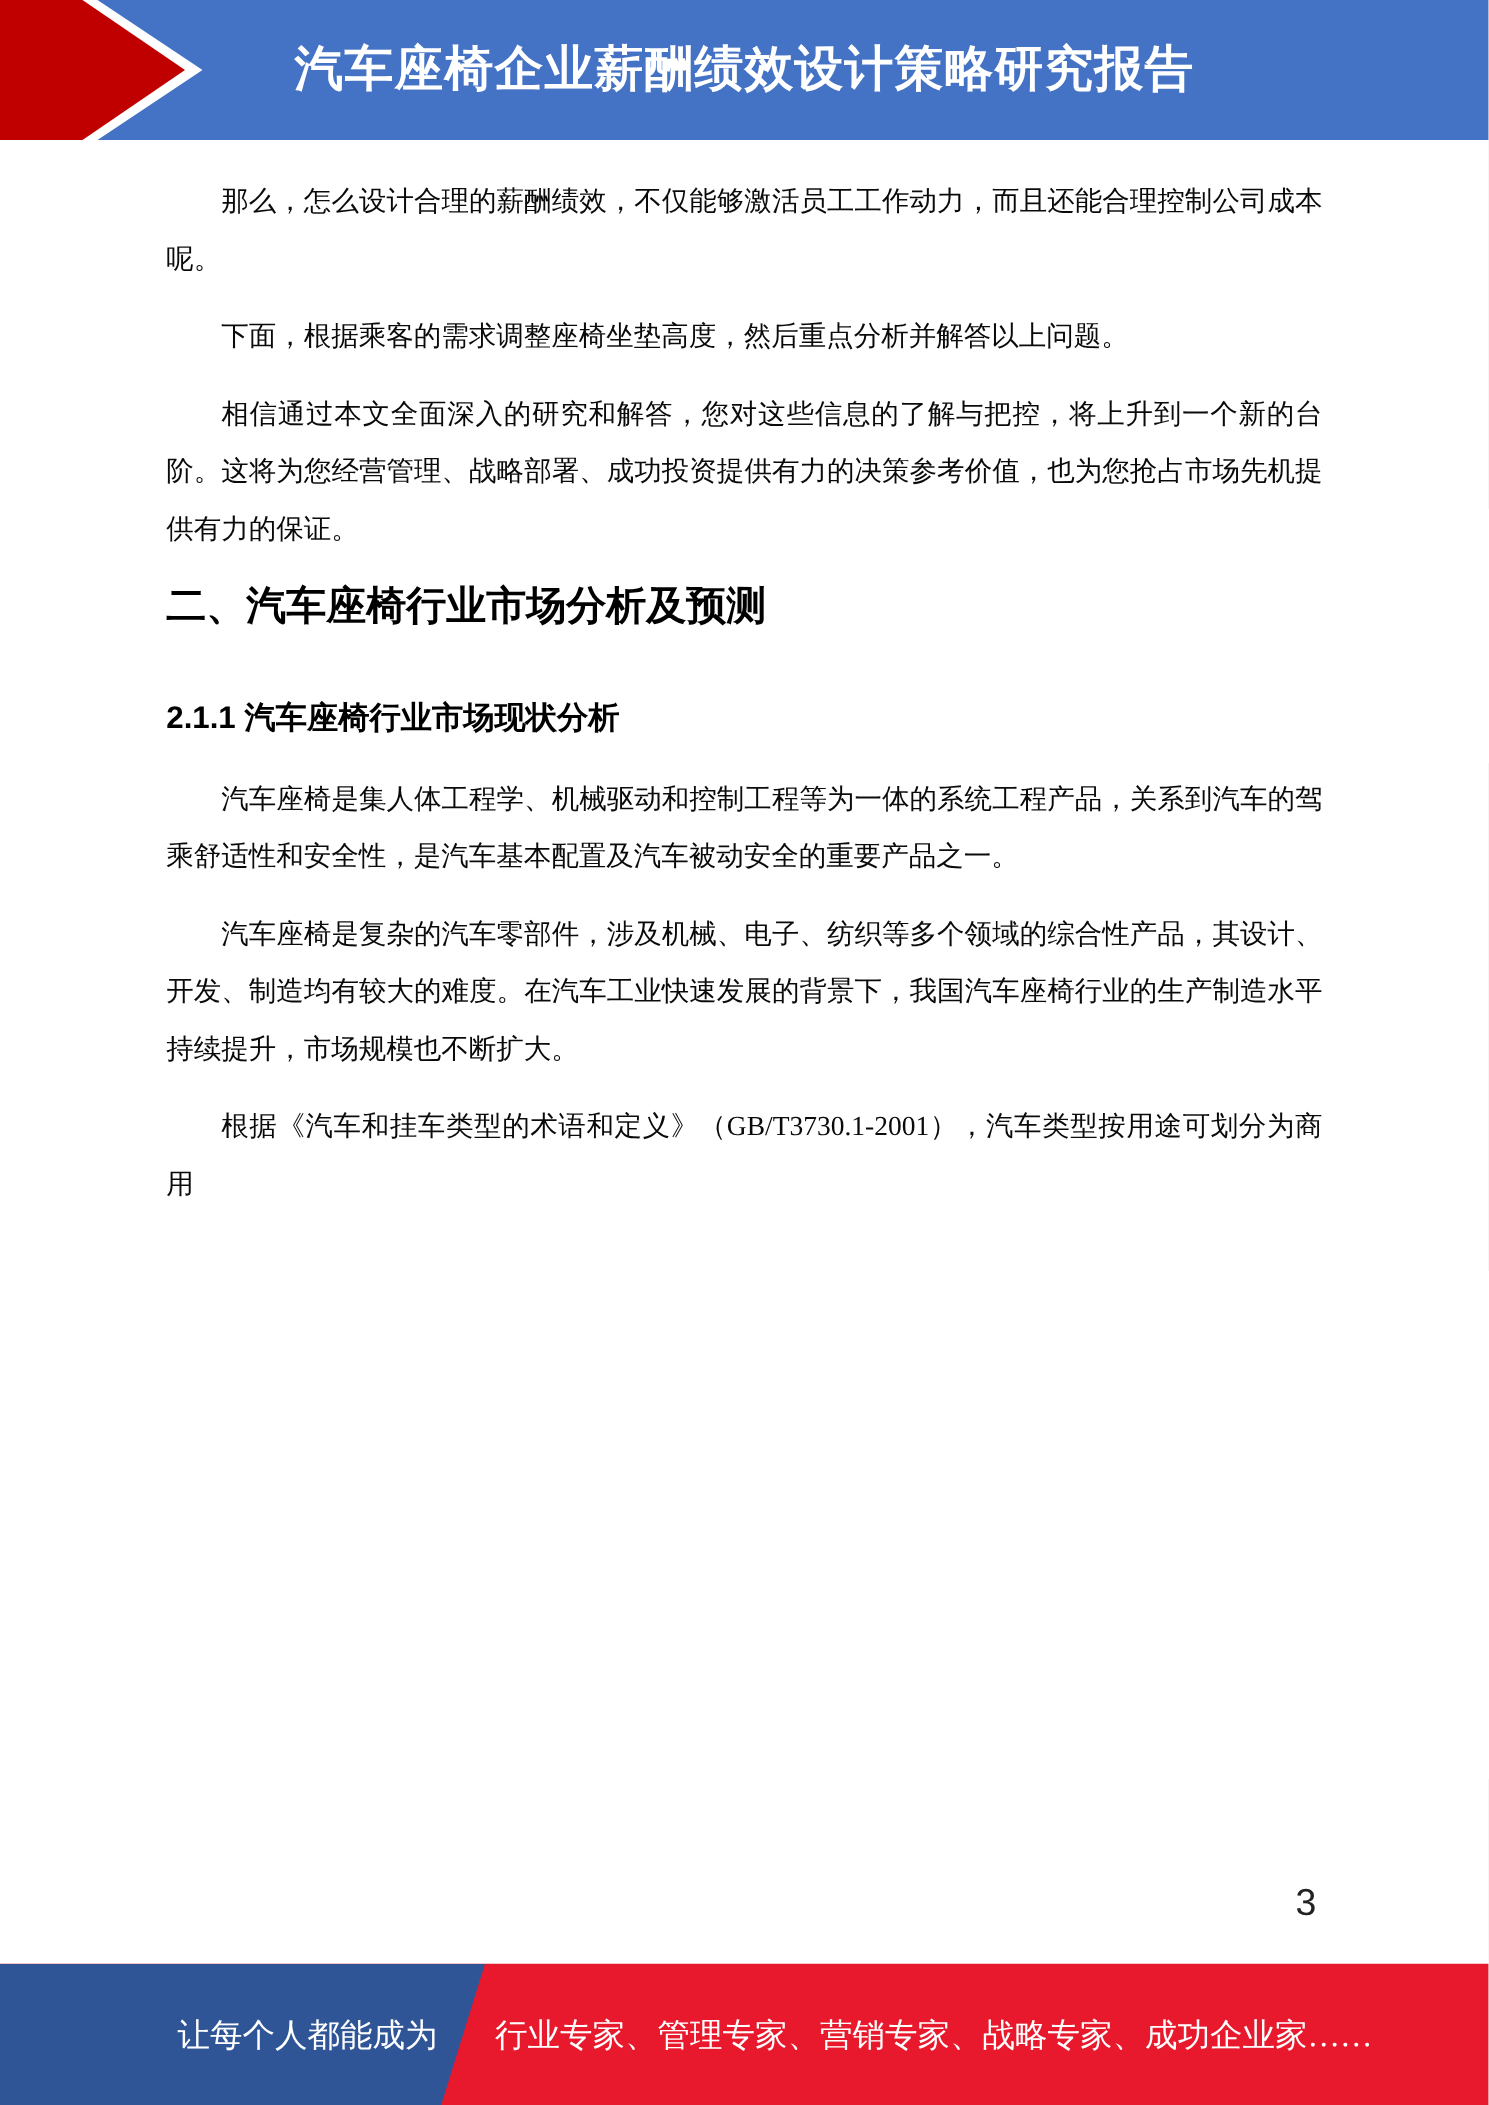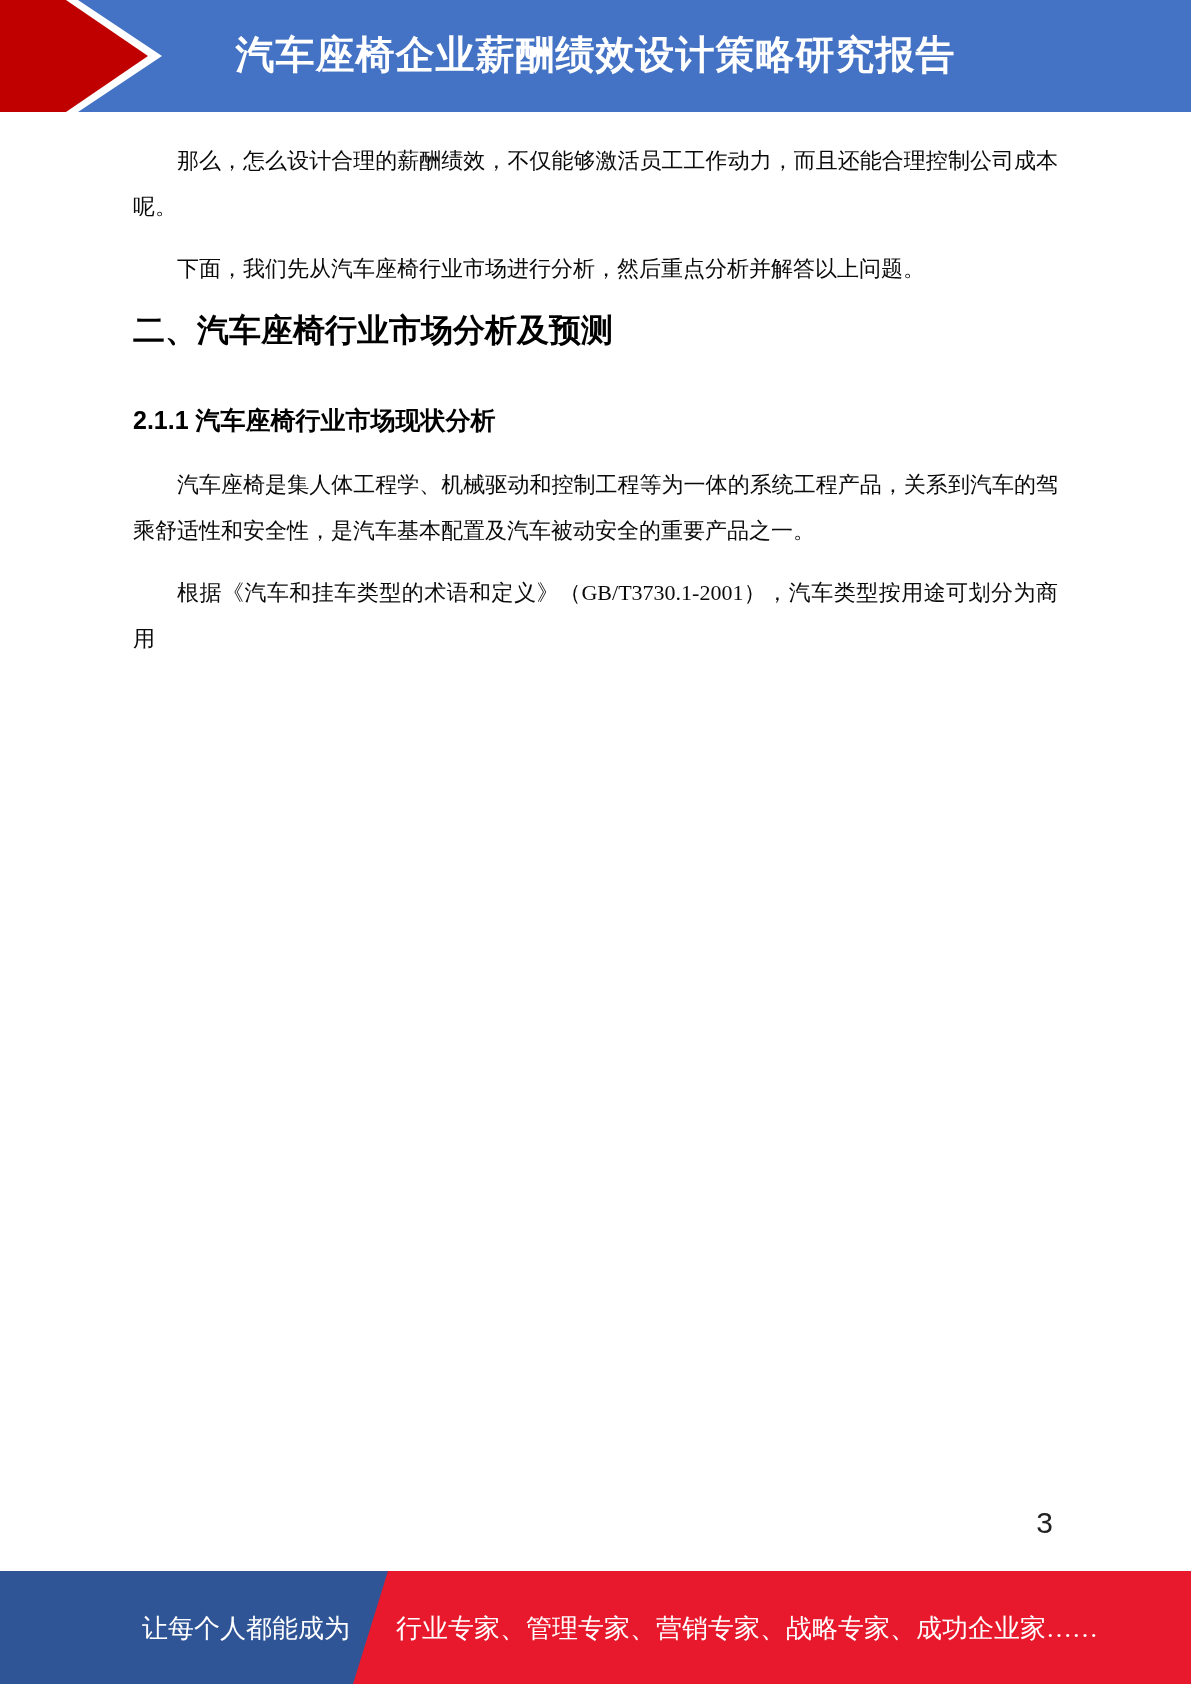--- a/index.html
+++ b/index.html
@@ -80,26 +80,28 @@
   <div class="header">
     <svg class="header-arrow" viewBox="0 0 170 112" preserveAspectRatio="none" aria-hidden="true">
       <polygon points="0,0 78,0 162,56 78,112 0,112" fill="#ffffff"></polygon>
       <polygon points="0,0 66,0 148,56 66,112 0,112" fill="#C00000"></polygon>
     </svg>
     <div class="header-title">汽车座椅企业薪酬绩效设计策略研究报告</div>
   </div>
 
   <div class="doc">
     <p class="para">那么，怎么设计合理的薪酬绩效，不仅能够激活员工工作动力，而且还能合理控制公司成本呢。</p>
-    <p class="para">下面，我们先从汽车座椅行业市场进行分析，然后重点分析并解答以上问题。</p>
+    <p class="para">下面，根据乘客的需求调整座椅坐垫高度，然后重点分析并解答以上问题。</p>
+    <p class="para">相信通过本文全面深入的研究和解答，您对这些信息的了解与把控，将上升到一个新的台阶。这将为您经营管理、战略部署、成功投资提供有力的决策参考价值，也为您抢占市场先机提供有力的保证。</p>
 
     <div class="h-1">二、汽车座椅行业市场分析及预测</div>
     <div class="h-3">2.1.1 汽车座椅行业市场现状分析</div>
 
     <p class="para">汽车座椅是集人体工程学、机械驱动和控制工程等为一体的系统工程产品，关系到汽车的驾乘舒适性和安全性，是汽车基本配置及汽车被动安全的重要产品之一。</p>
+    <p class="para">汽车座椅是复杂的汽车零部件，涉及机械、电子、纺织等多个领域的综合性产品，其设计、开发、制造均有较大的难度。在汽车工业快速发展的背景下，我国汽车座椅行业的生产制造水平持续提升，市场规模也不断扩大。</p>
     <p class="para">根据《汽车和挂车类型的术语和定义》（GB/T3730.1-2001），汽车类型按用途可划分为商用</p>
   </div>
 
   <div class="page-number">3</div>
 
   <div class="footer">
     <div class="footer-blue"></div>
     <div class="footer-text footer-text-left">让每个人都能成为</div>
     <div class="footer-text footer-text-right">行业专家、管理专家、营销专家、战略专家、成功企业家……</div>
   </div>

